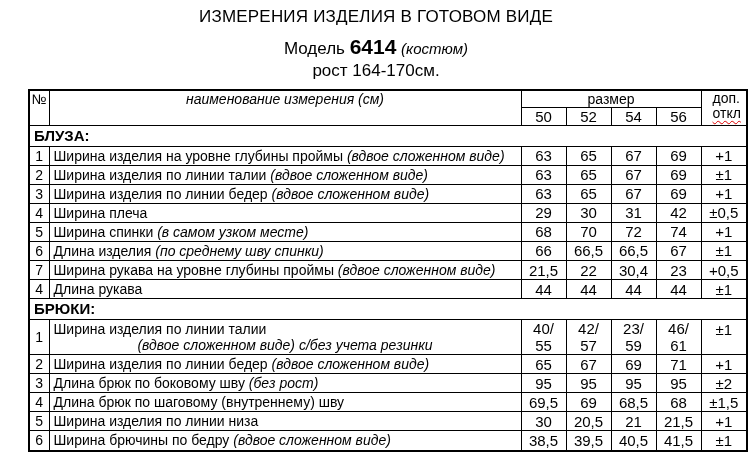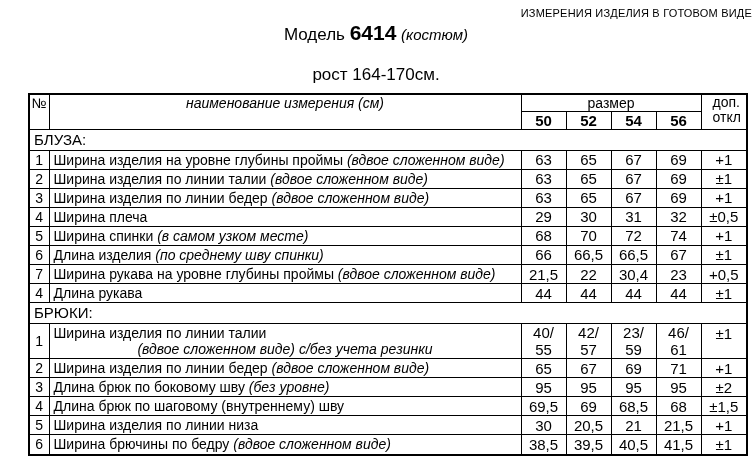--- a/index.html
+++ b/index.html
@@ -2,49 +2,50 @@
 <html><head>
 <meta charset="utf-8">
 <style>
   html,body{margin:0;padding:0;}
   body{
     width:752px;height:464px;background:#ffffff;color:#000;
     font-family:"Liberation Sans", sans-serif;
     -webkit-font-smoothing:antialiased;
   }
   .title-block{text-align:center;padding-top:7px;}
-  .t1{font-size:11px;letter-spacing:0.2px;text-align:right;}
-  .t2{font-size:17px;margin-top:2px;}
+  .t1{font-size:17px;letter-spacing:0.2px;}
+  .t2{font-size:17px;margin-top:8px;}
   .t2 b{font-size:21px;}
   .t2 i{font-size:15px;}
-  .t3{font-size:17px;margin-top:20px;}
+  .t3{font-size:17px;margin-top:2px;}
 
   table{
     border-collapse:collapse;table-layout:fixed;
     width:718px;margin:8px 0 0 28px;
     border:2px solid #000;
   }
   col.c-num{width:20px;}
   col.c-name{width:472px;}
   col.c-size{width:45px;}
   col.c-dev{width:46px;}
   th,td{border:1px solid #000;padding:0;line-height:1.15;overflow:hidden;}
   thead th{font-weight:normal;font-size:14px;height:15px;}
   th.col-num{vertical-align:top;text-align:center;}
   th.col-name{vertical-align:top;text-align:center;font-style:italic;}
   th.col-size-group{text-align:center;margin-top:32px;}
   th.col-dev{vertical-align:top;text-align:left;padding:0 11px;line-height:1.1;}
-  th.size-num{font-weight:bold;font-size:15px;height:17px;text-align:center;}
+  th.size-num{font-weight:normal;font-size:15px;height:17px;text-align:center;}
   .misspell{
+    text-decoration:underline;
     text-decoration-style:wavy;
     text-decoration-color:#dd0000;
     text-decoration-thickness:1px;
     text-underline-offset:2px;
   }
-  td.section{font-weight:normal;font-size:15px;padding:1px 4px;height:16px;}
+  td.section{font-weight:bold;font-size:15px;padding:1px 4px;height:16px;}
   td.num{text-align:center;font-size:14px;}
   td.label{font-size:14px;padding:1px 4px;margin-left:22px;}
   td.label i.block{display:block;text-align:center;}
   td.val{text-align:center;font-size:15px;height:17px;white-space:pre-line;}
   tbody tr{height:19px;}
   tr.tall .dev{vertical-align:top;padding-top:1px;}
 </style>
 </head>
 <body>
 
@@ -112,21 +113,21 @@
         <td class="val">67</td>
         <td class="val">69</td>
         <td class="val dev">+1</td>
       </tr>
       <tr>
         <td class="num">4</td>
         <td class="label">Ширина плеча</td>
         <td class="val">29</td>
         <td class="val">30</td>
         <td class="val">31</td>
-        <td class="val">32</td>
+        <td class="val">42</td>
         <td class="val dev">±0,5</td>
       </tr>
       <tr>
         <td class="num">5</td>
         <td class="label">Ширина спинки<i> (в самом узком месте)</i></td>
         <td class="val">68</td>
         <td class="val">70</td>
         <td class="val">72</td>
         <td class="val">74</td>
         <td class="val dev">+1</td>
@@ -178,21 +179,21 @@
         <td class="num">2</td>
         <td class="label">Ширина изделия по линии бедер<i> (вдвое сложенном виде)</i></td>
         <td class="val">65</td>
         <td class="val">67</td>
         <td class="val">69</td>
         <td class="val">71</td>
         <td class="val dev">+1</td>
       </tr>
       <tr>
         <td class="num">3</td>
-        <td class="label">Длина брюк по боковому шву<i> (без уровне)</i></td>
+        <td class="label">Длина брюк по боковому шву<i> (без рост)</i></td>
         <td class="val">95</td>
         <td class="val">95</td>
         <td class="val">95</td>
         <td class="val">95</td>
         <td class="val dev">±2</td>
       </tr>
       <tr>
         <td class="num">4</td>
         <td class="label">Длина брюк по шаговому (внутреннему) шву</td>
         <td class="val">69,5</td>

